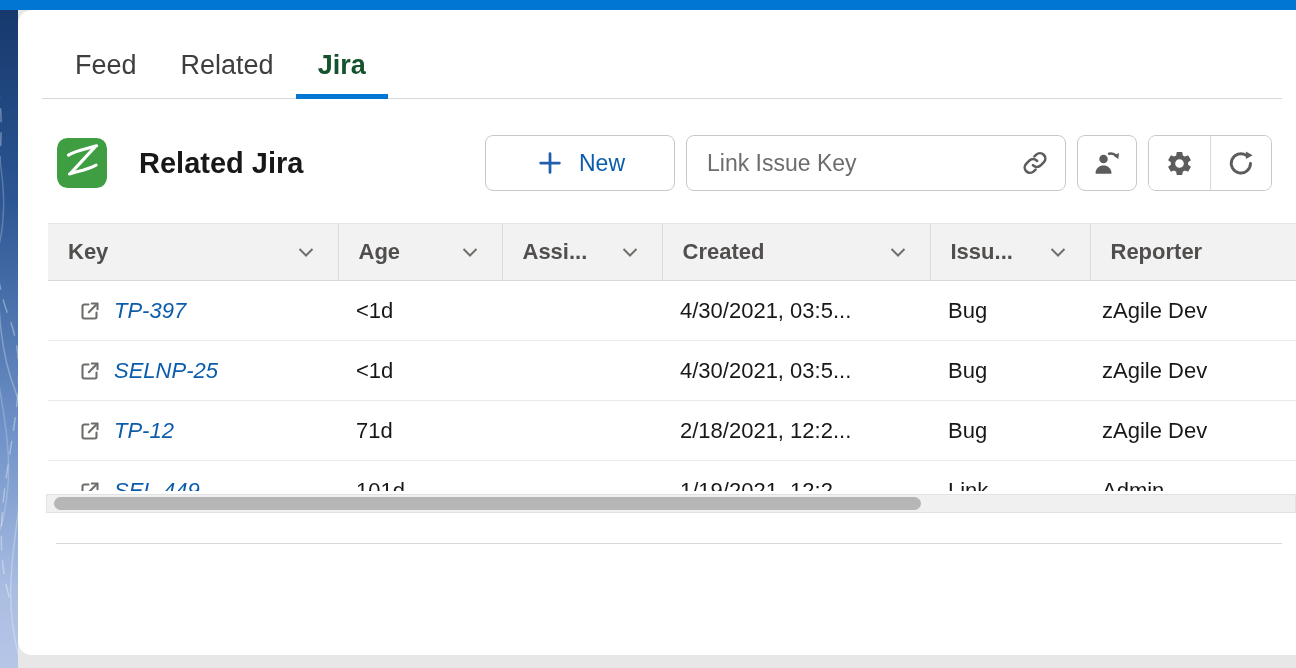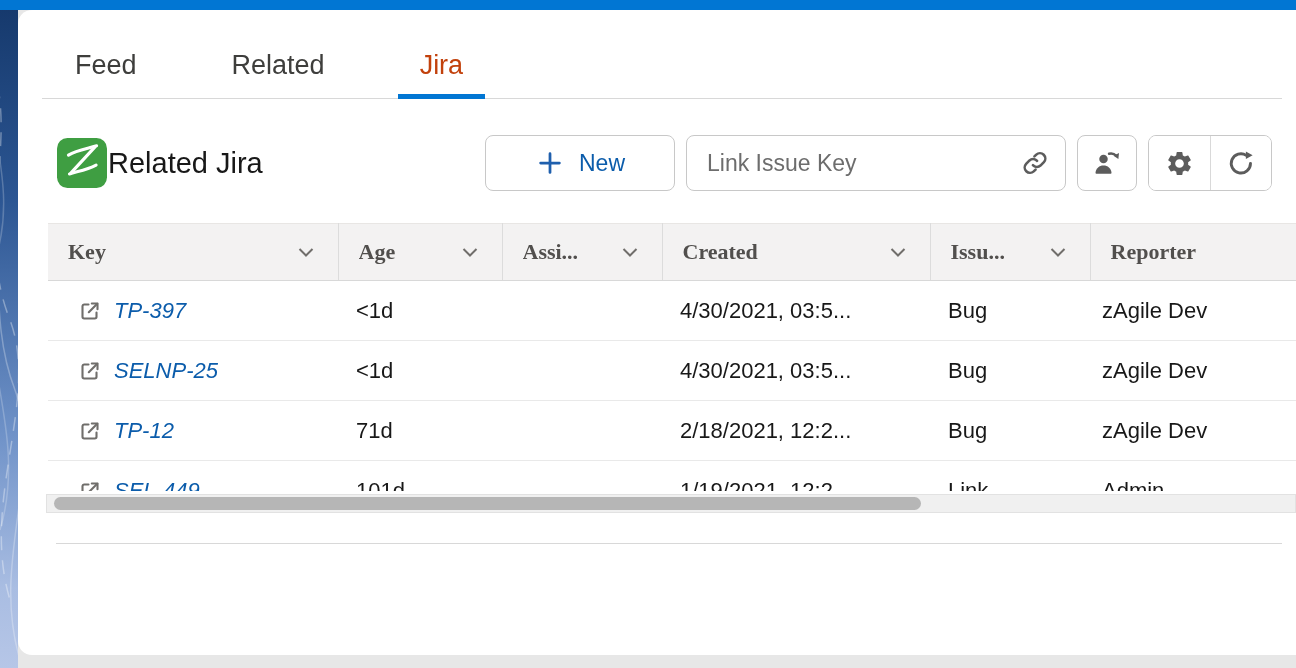--- a/index.html
+++ b/index.html
@@ -23,34 +23,34 @@
 
   
   .card {
     position:absolute; left:18px; top:10px; width:1278px; height:645px;
     background:#ffffff; border-radius:14px 0 0 14px; z-index:2;
   }
 
   
   .tabs {
     display:flex; align-items:flex-end; height:89px;
-    margin:0 14px 0 24px; padding:0 0 17px 33px; gap:95px;
+    margin:0 14px 0 24px; padding:0 0 17px 33px; gap:44px;
     border-bottom:1px solid #d8d8d8;
   }
   .tab { font-size:27px; color:#3e3e3c; cursor:pointer; position:relative; }
-  .tab.active { font-weight:400; color:#c2410c;text-align:right; }
+  .tab.active { font-weight:700; color:#14532d;text-align:right; }
   .tab.active::after {
     content:""; position:absolute; left:-22px; right:-22px; bottom:-18px;
     height:5px; background:#0176d3;
   }
 
   
   .panel-head { display:flex; align-items:center; margin:36px 24px 0 39px; }
   .logo-badge { width:50px; height:50px; flex:0 0 auto; }
-  .panel-title { font-size:29px; font-weight:400; color:#181818; margin-left:1px; }
+  .panel-title { font-size:29px; font-weight:700; color:#181818; margin-left:32px; }
   .controls { margin-left:auto; display:flex; align-items:stretch; gap:11px; height:56px; }
   .btn {
     display:flex; align-items:center; justify-content:center;
     background:#fff; border:1px solid #c8c8c8; border-radius:8px;
     cursor:pointer; color:#0b5cab;
   }
   .btn-new { width:190px; gap:14px; font-size:23px; }
   .link-field {
     width:380px; display:flex; align-items:center;
     border:1px solid #c8c8c8; border-radius:8px; padding:0 16px 0 20px;
@@ -71,21 +71,21 @@
   col.w-key{width:290px} col.w-age{width:164px} col.w-assignee{width:160px}
   col.w-created{width:268px} col.w-type{width:160px} col.w-reporter{width:206px}
   thead th {
     height:57px; background:#f3f2f2; text-align:left; vertical-align:middle;
     font-size:22px; font-weight:700; color:#514f4d;
     border-top:1px solid #e8e6e4; border-bottom:1px solid #d8d8d8;
     padding:0 20px; cursor:pointer;
   }
   thead th:not(:last-child) { border-right:1px solid #dcdcdc; }
   .th-inner { display:flex; align-items:center; justify-content:space-between; gap:6px; }
-  .th-inner .lbl { overflow:hidden; white-space:nowrap;font-family:Liberation Serif, serif; }
+  .th-inner .lbl { overflow:hidden; white-space:nowrap; }
   tbody td {
     height:60px; vertical-align:middle; font-size:22px; color:#181818;
     border-bottom:1px solid #e9e9e9; padding:0 12px 0 18px;
     white-space:nowrap; overflow:hidden;
   }
   td.c-key { padding-left:30px;font-style:italic; }
   .key-wrap { display:flex; align-items:center; gap:12px; }
   .keylink { color:#0b5cab; text-decoration:none; font-size:22px; cursor:pointer; }
   td.c-reporter { padding-left:12px; }
 

